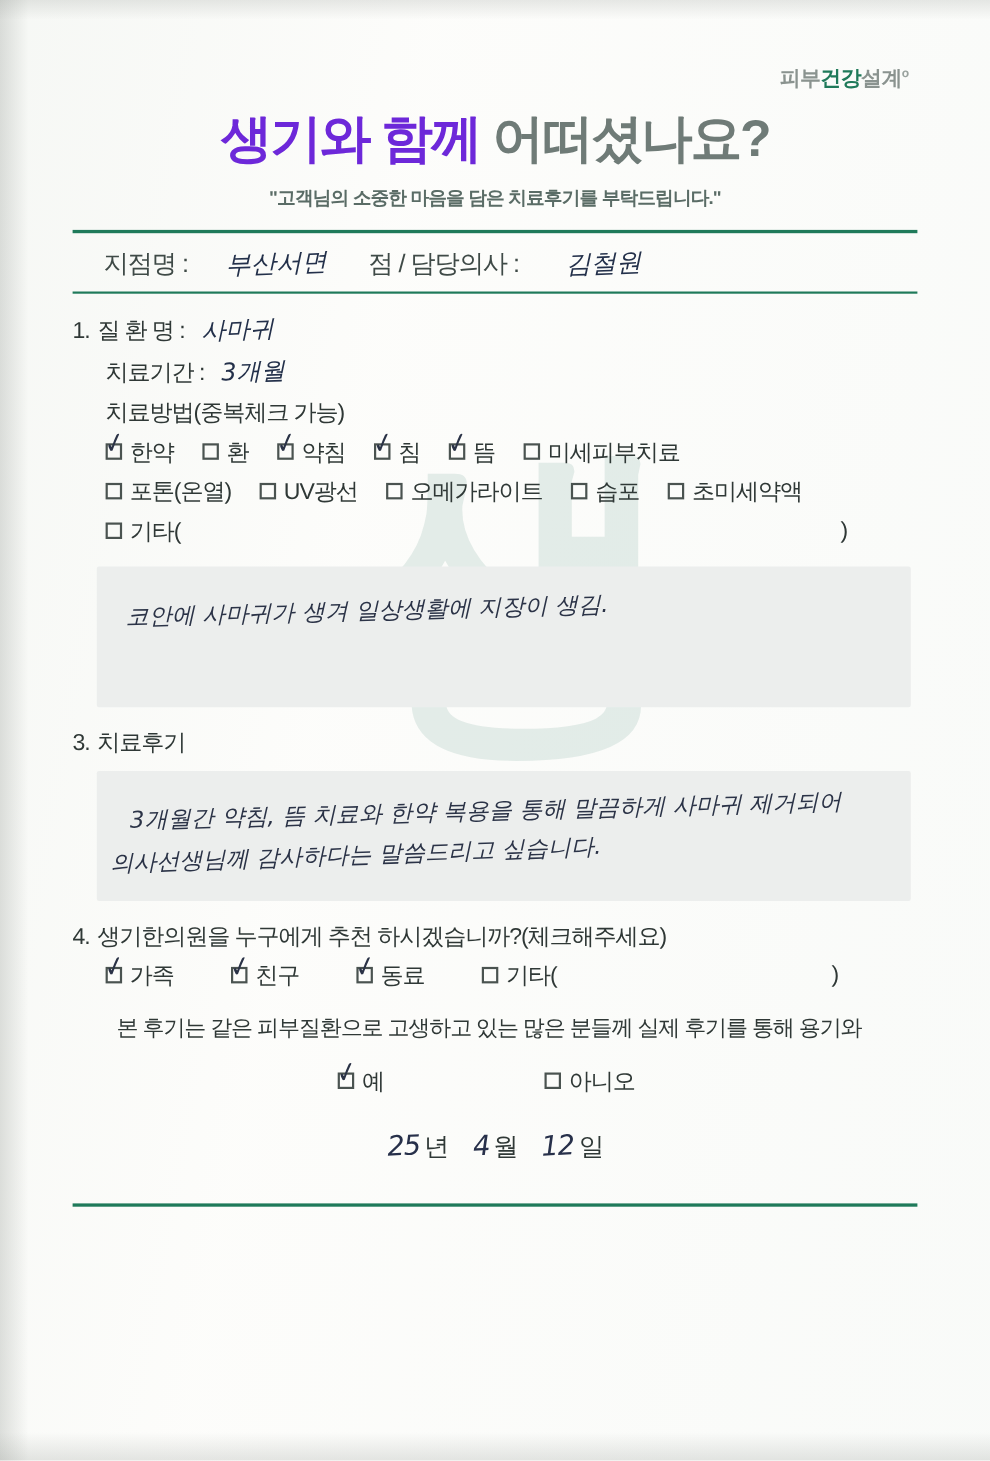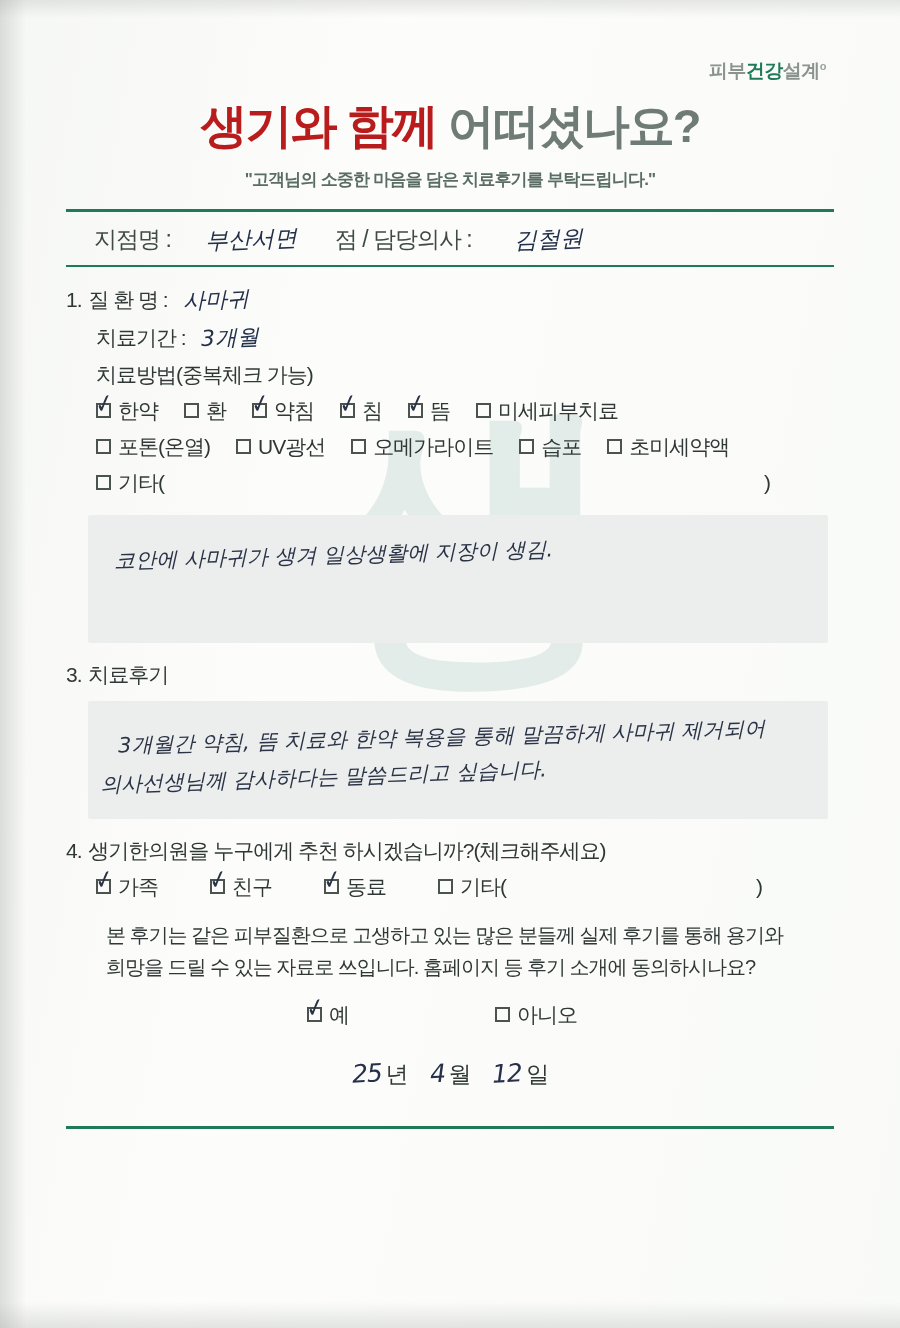--- a/index.html
+++ b/index.html
@@ -84,21 +84,21 @@
     color: #9aa39f;
   }
   .title {
     text-align: center;
     margin-top: 16px;
     font-size: 47px;
     font-weight: bold;
     letter-spacing: -2px;
     line-height: 1.1;
   }
-  .title .t-green { color: #b91c1c; }
+  .title .t-green { color: #6d28d9; }
   .title .t-gray { color: #6f7b77; }
   .subtitle {
     text-align: center;
     margin-top: 16px;
     font-size: 17px;
     font-weight: bold;
     color: #5a6c66;
     letter-spacing: -0.8px;
   }
 
@@ -448,21 +448,20 @@
           <span class="box"></span>
           <span>기타(</span>
           <span class="paren-gap-short"></span>
           <span>)</span>
         </span>
       </div>
     </div>
 
     <div class="consent-text">
       <div>본 후기는 같은 피부질환으로 고생하고 있는 많은 분들께 실제 후기를 통해 용기와</div>
-      <div>희망을 드릴 수 있는 자료로 쓰입니다. 홈페이지 등 후기 소개에 동의하시나요?</div>
     </div>
 
     <div class="yesno-row">
       <span class="cb">
         <span class="box">
             <span class="check">✓</span>
           </span>
         <span>예</span>
       </span>
       <span class="cb">

